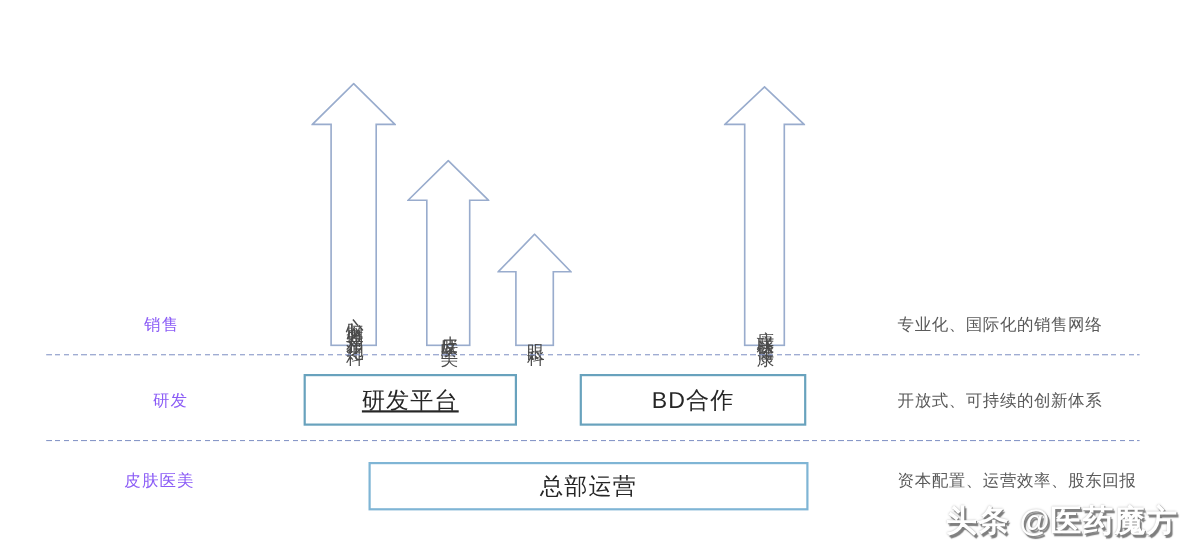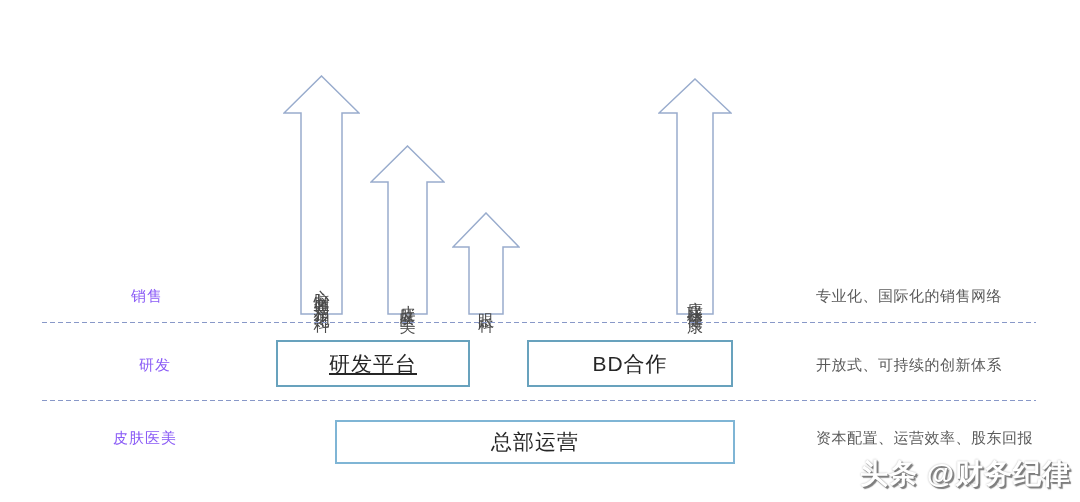--- a/index.html
+++ b/index.html
@@ -145,15 +145,15 @@
     <span>研发平台</span>
   </div>
   <div class="box box-bd">
     <span>BD合作</span>
   </div>
 
   <div class="box box-hq">
     <span>总部运营</span>
   </div>
 
-  <div class="watermark">头条 @财务纪律</div>
+  <div class="watermark">头条 @医药魔方</div>
 
 </div>
 
 </body></html>

